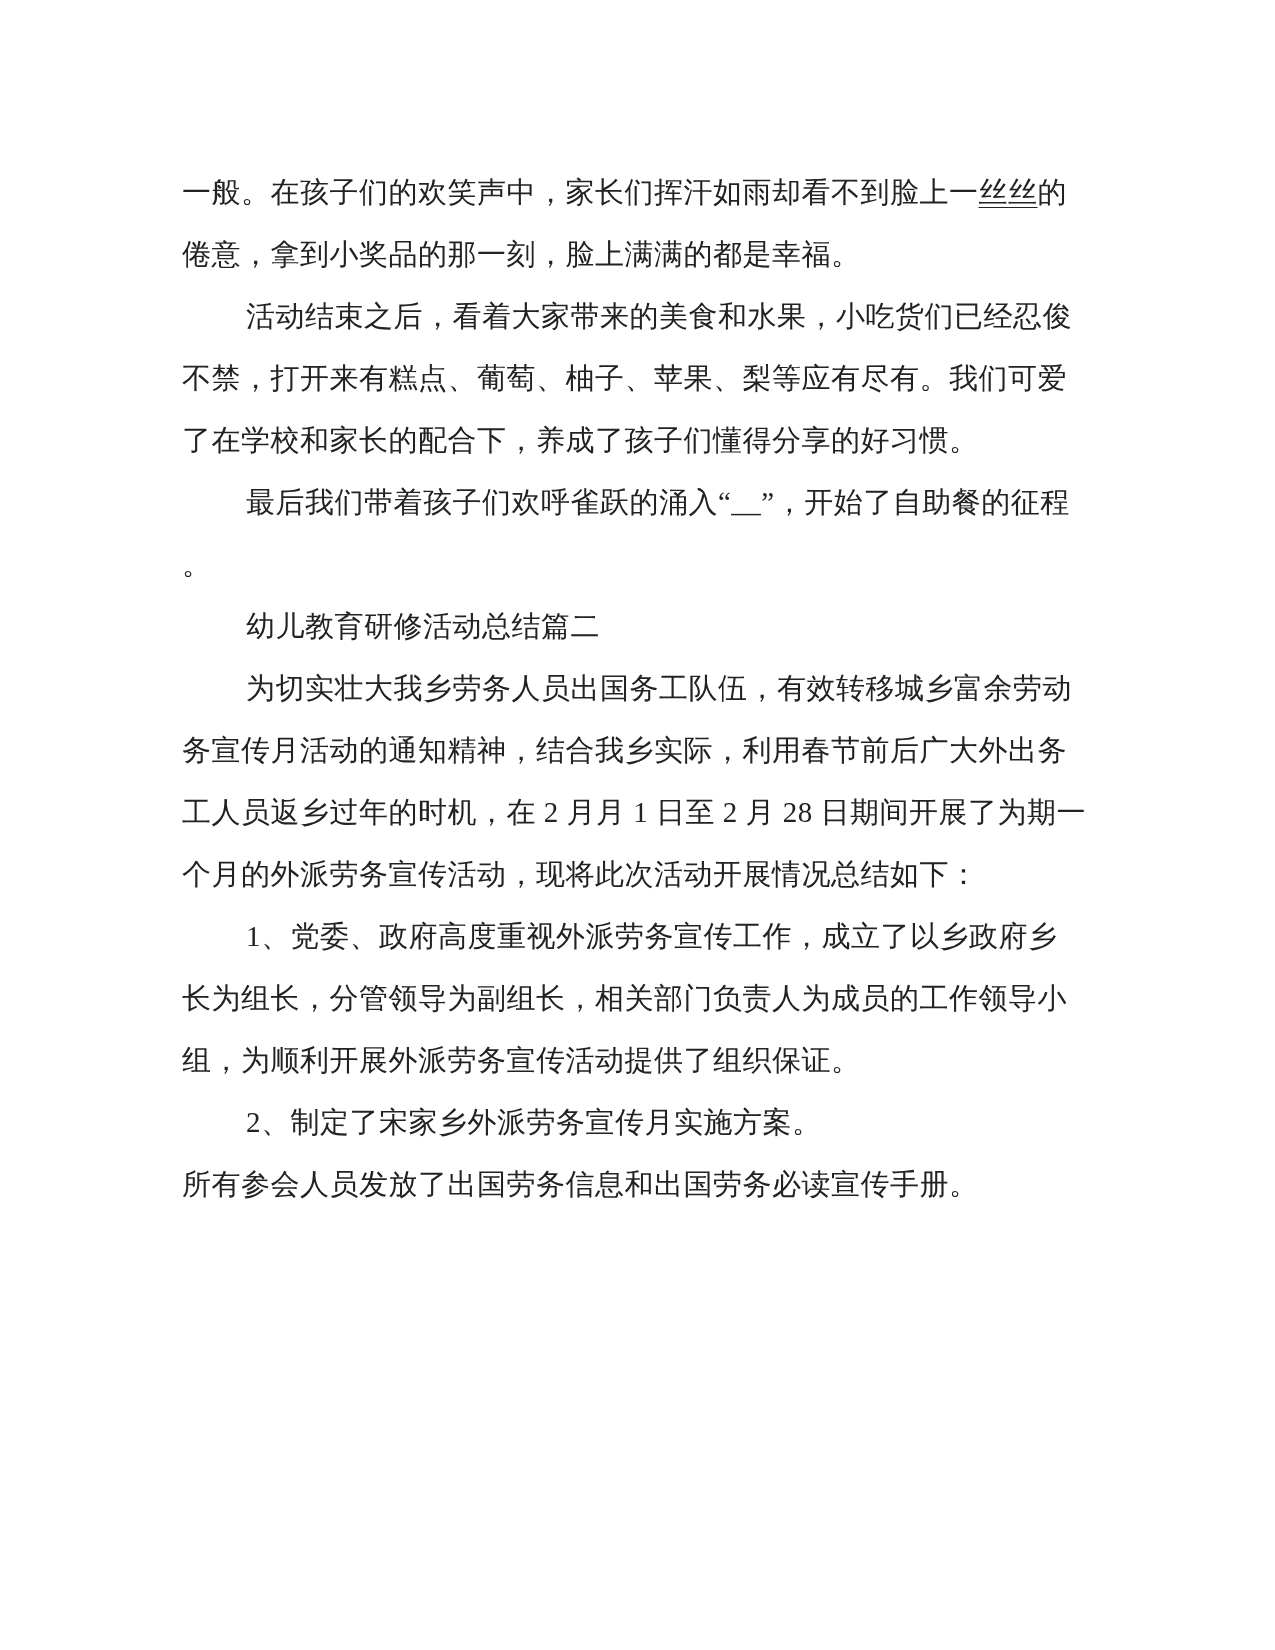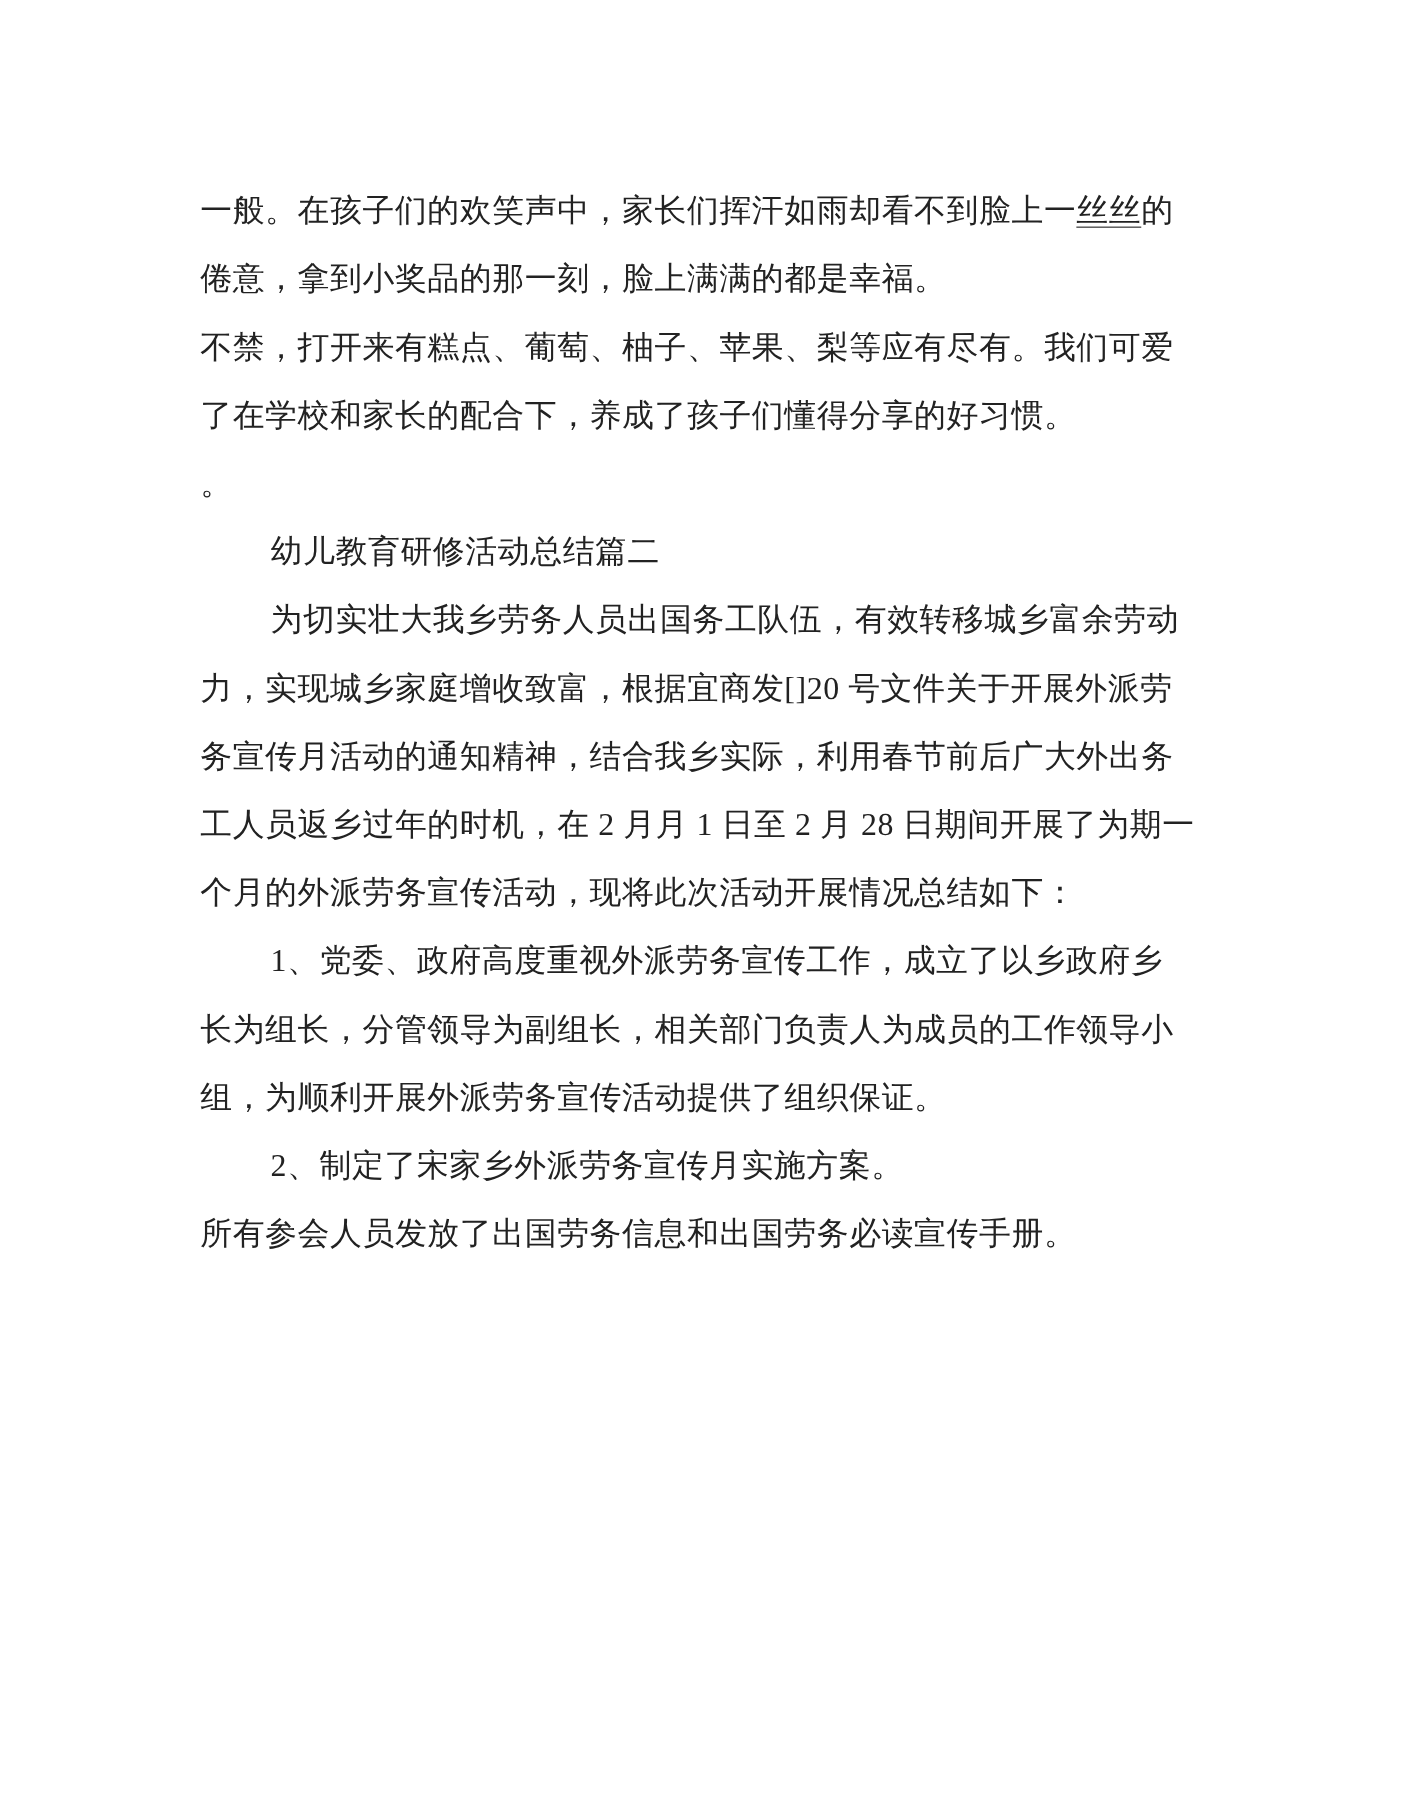--- a/index.html
+++ b/index.html
@@ -43,26 +43,27 @@
 </head>
 <body>
 
 <div class="page">
   <div class="text-block">
 
     <div class="line">
       <span>一般。在孩子们的欢笑声中，家长们挥汗如雨却看不到脸上一</span><span class="u">丝丝</span><span>的</span>
     </div>
     <div class="line">倦意，拿到小奖品的那一刻，脸上满满的都是幸福。</div>
+    <div class="line indent">活动结束之后，看着大家带来的美食和水果，小吃货们已经忍俊</div>
     <div class="line">不禁，打开来有糕点、葡萄、柚子、苹果、梨等应有尽有。我们可爱</div>
     <div class="line">了在学校和家长的配合下，养成了孩子们懂得分享的好习惯。</div>
+    <div class="line indent">最后我们带着孩子们欢呼雀跃的涌入“__”，开始了自助餐的征程</div>
     <div class="line">。</div>
     <div class="line indent">幼儿教育研修活动总结篇二</div>
     <div class="line indent">为切实壮大我乡劳务人员出国务工队伍，有效转移城乡富余劳动</div>
-    <div class="line">力，实现城乡家庭增收致富，根据宜商发[]20 号文件关于开展外派劳</div>
     <div class="line">务宣传月活动的通知精神，结合我乡实际，利用春节前后广大外出务</div>
     <div class="line">工人员返乡过年的时机，在 2 月月 1 日至 2 月 28 日期间开展了为期一</div>
     <div class="line">个月的外派劳务宣传活动，现将此次活动开展情况总结如下：</div>
     <div class="line indent">1、党委、政府高度重视外派劳务宣传工作，成立了以乡政府乡</div>
     <div class="line">长为组长，分管领导为副组长，相关部门负责人为成员的工作领导小</div>
     <div class="line">组，为顺利开展外派劳务宣传活动提供了组织保证。</div>
     <div class="line indent">2、制定了宋家乡外派劳务宣传月实施方案。</div>
     <div class="line">所有参会人员发放了出国劳务信息和出国劳务必读宣传手册。</div>
 
   </div>

